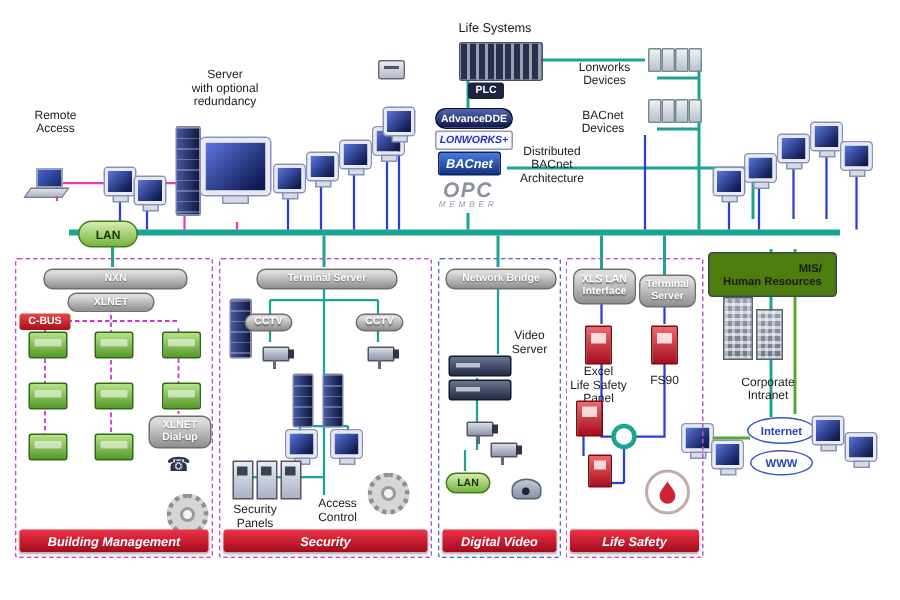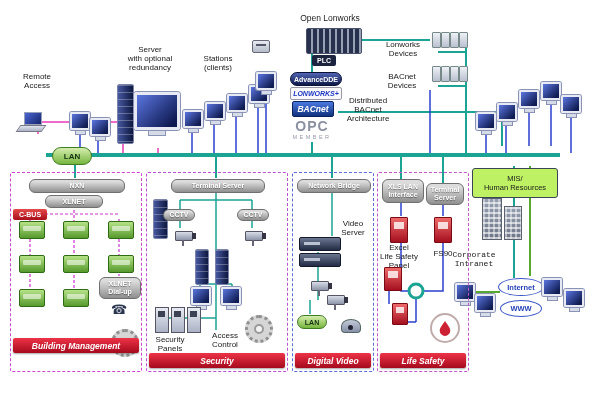--- a/index.html
+++ b/index.html
@@ -48,22 +48,22 @@
   .gear{position:absolute;width:22px;height:22px;border-radius:50%;border:3px dotted #8f8f8f;background:#d6d6d6;}
   .gear::after{content:"";position:absolute;inset:6px;border-radius:50%;background:#f4f4f4;border:2px solid #9a9a9a;}
   .flame{position:absolute;width:26px;height:26px;border-radius:50%;background:#fff;border:2px solid #c0abab;
         display:flex;align-items:center;justify-content:center;}
   .oval{position:absolute;border:1.5px solid #3a55c8;border-radius:50%;background:#fff;color:#2643b8;font-size:7.5px;
         font-weight:bold;display:flex;align-items:center;justify-content:center;}
   .bld{position:absolute;border:1px solid #5a6270;
         background:repeating-linear-gradient(0deg,rgba(255,255,255,.6) 0 2px,rgba(0,0,0,0) 2px 5px),
                    repeating-linear-gradient(90deg,rgba(255,255,255,.45) 0 2px,rgba(0,0,0,0) 2px 5px),
                    linear-gradient(#97a0b2,#6e7688);}
-  .misbox{position:absolute;background:#bef264;border:1.5px solid #3a4654;border-radius:3px;font-size:7.5px;line-height:1.25;
-        display:flex;align-items:center;justify-content:center;text-align:center;white-space:pre-line;color:#1a1a1a;}
+  .misbox{position:absolute;background:#4d7c0f;border:1.5px solid #3a4654;border-radius:3px;font-size:7.5px;line-height:1.25;
+        display:flex;align-items:center;justify-content:center;text-align:right;white-space:pre-line;color:#1a1a1a;font-weight:bold;}
   .badge-dde{position:absolute;background:linear-gradient(#5265b5,#0d1848);border:1px solid #0a1238;border-radius:8px;
         color:#fff;font-size:7px;font-weight:bold;display:flex;align-items:center;justify-content:center;}
   .badge-lon{position:absolute;background:#f8f8fc;border:1px solid #99a;color:#1b35c0;font-size:7px;font-weight:bold;
         font-style:italic;display:flex;align-items:center;justify-content:center;border-radius:2px;}
   .badge-bac{position:absolute;background:linear-gradient(#4a79e0,#11327e);border:1px solid #0b2460;border-radius:2px;
         color:#fff;font-size:8.5px;font-weight:bold;font-style:italic;display:flex;align-items:center;justify-content:center;}
   .badge-opc{position:absolute;text-align:center;color:#6a7080;}
   .badge-opc .o1{font-size:14px;font-weight:bold;letter-spacing:1px;color:#8a90a0;text-shadow:1px 1px 0 #fff;}
   .badge-opc .o2{font-size:5.5px;letter-spacing:2.5px;color:#99a;}
   .plcrail{position:absolute;background:repeating-linear-gradient(90deg,#27314e 0 4px,#98a1b4 4px 6px);
@@ -178,22 +178,20 @@
 
   <div class="lbl" style="left:118px;top:45px;width:64px;">Server
 with optional
 redundancy</div>
   <div class="tower" style="left:117px;top:84px;width:15px;height:58px;"></div>
   <div class="bigmon" style="left:134px;top:92px;">
       <div class="s"></div>
       <div class="b"></div>
     </div>
 
-  <div class="lbl" style="left:190px;top:54px;width:56px;">Stations
-(clients)</div>
   <div class="mon" style="left:183px;top:110px;">
       <div class="s"></div>
       <div class="b"></div>
     </div>
   <div class="mon" style="left:205px;top:102px;">
       <div class="s"></div>
       <div class="b"></div>
     </div>
   <div class="mon" style="left:227px;top:94px;">
       <div class="s"></div>
@@ -203,27 +201,27 @@
       <div class="s"></div>
       <div class="b"></div>
     </div>
 
   <div class="printer" style="left:252px;top:40px;width:16px;height:11px;"></div>
   <div class="mon" style="left:256px;top:72px;">
       <div class="s"></div>
       <div class="b"></div>
     </div>
 
-  <div class="lbl" style="left:298px;top:14px;width:64px;font-size:8.5px;">Open Lonworks</div>
+  <div class="lbl" style="left:298px;top:14px;width:64px;font-size:8.5px;">Life Systems</div>
   <div class="plcrail" style="left:306px;top:28px;width:54px;height:24px;"></div>
   <div class="plctag" style="left:312px;top:55px;width:24px;height:11px;">PLC</div>
   <div class="badge-dde" style="left:290px;top:72px;width:50px;height:12px;">AdvanceDDE</div>
   <div class="badge-lon" style="left:290px;top:87px;width:50px;height:11px;">LONWORKS+</div>
   <div class="badge-bac" style="left:292px;top:101px;width:40px;height:14px;">BACnet</div>
-  <div class="badge-opc" style="left:288px;top:118px;width:48px;">
+  <div class="badge-opc" style="left:288px;top:118px;width:48px;font-style:italic;">
     <div class="o1">OPC</div>
     <div class="o2">MEMBER</div>
   </div>
 
   <div class="lbl" style="left:380px;top:40px;width:46px;">Lonworks
 Devices</div>
   <div class="devmod" style="left:432px;top:32px;"></div>
   <div class="devmod" style="left:441px;top:32px;"></div>
   <div class="devmod" style="left:450px;top:32px;"></div>
   <div class="devmod" style="left:459px;top:32px;"></div>
@@ -259,21 +257,21 @@
       <div class="s"></div>
       <div class="b"></div>
     </div>
 
   <div class="pillg" style="left:52px;top:147px;width:38px;height:16px;font-size:8px;">LAN</div>
 
   <div class="misbox" style="left:472px;top:168px;width:84px;height:28px;">MIS/
 Human Resources</div>
   <div class="bld" style="left:482px;top:198px;width:18px;height:40px;"></div>
   <div class="bld" style="left:504px;top:206px;width:16px;height:32px;"></div>
-  <div class="lbl" style="left:448px;top:250px;width:52px;font-family:Liberation Mono, monospace;">Corporate
+  <div class="lbl" style="left:486px;top:250px;width:52px;">Corporate
 Intranet</div>
   <div class="oval" style="left:498px;top:278px;width:44px;height:16px;">Internet</div>
   <div class="oval" style="left:500px;top:300px;width:40px;height:15px;">WWW</div>
   <div class="mon" style="left:455px;top:283px;">
       <div class="s"></div>
       <div class="b"></div>
     </div>
   <div class="mon" style="left:475px;top:294px;">
       <div class="s"></div>
       <div class="b"></div>
@@ -296,21 +294,21 @@
     <div class="gmod" style="left:8px;top:116px;"></div>
     <div class="gmod" style="left:52px;top:48px;"></div>
     <div class="gmod" style="left:52px;top:82px;"></div>
     <div class="gmod" style="left:52px;top:116px;"></div>
     <div class="gmod" style="left:97px;top:48px;"></div>
     <div class="gmod" style="left:97px;top:82px;"></div>
     <div class="gbar" style="left:88px;top:104px;width:40px;height:20px;">XLNET
 Dial-up</div>
     <div class="phone" style="left:100px;top:130px;">☎</div>
     <div class="gear" style="left:100px;top:156px;"></div>
-    <div class="redbar" style="left:2px;top:165px;width:126px;height:15px;">Building Management</div>
+    <div class="redbar" style="left:2px;top:180px;width:126px;height:15px;">Building Management</div>
   </div>
 
   <div class="section" style="left:146px;top:172px;width:140px;height:198px;border-color:#b84fd0;">
     <div class="gbar" style="left:24px;top:6px;width:92px;height:12px;">Terminal Server</div>
     <div class="tower" style="left:6px;top:26px;width:13px;height:38px;"></div>
     <div class="gbar" style="left:16px;top:36px;width:30px;height:10px;">CCTV</div>
     <div class="gbar" style="left:90px;top:36px;width:30px;height:10px;">CCTV</div>
     <div class="cam" style="left:28px;top:58px;"></div>
     <div class="cam" style="left:98px;top:58px;"></div>
     <div class="tower" style="left:48px;top:76px;width:12px;height:34px;"></div>

